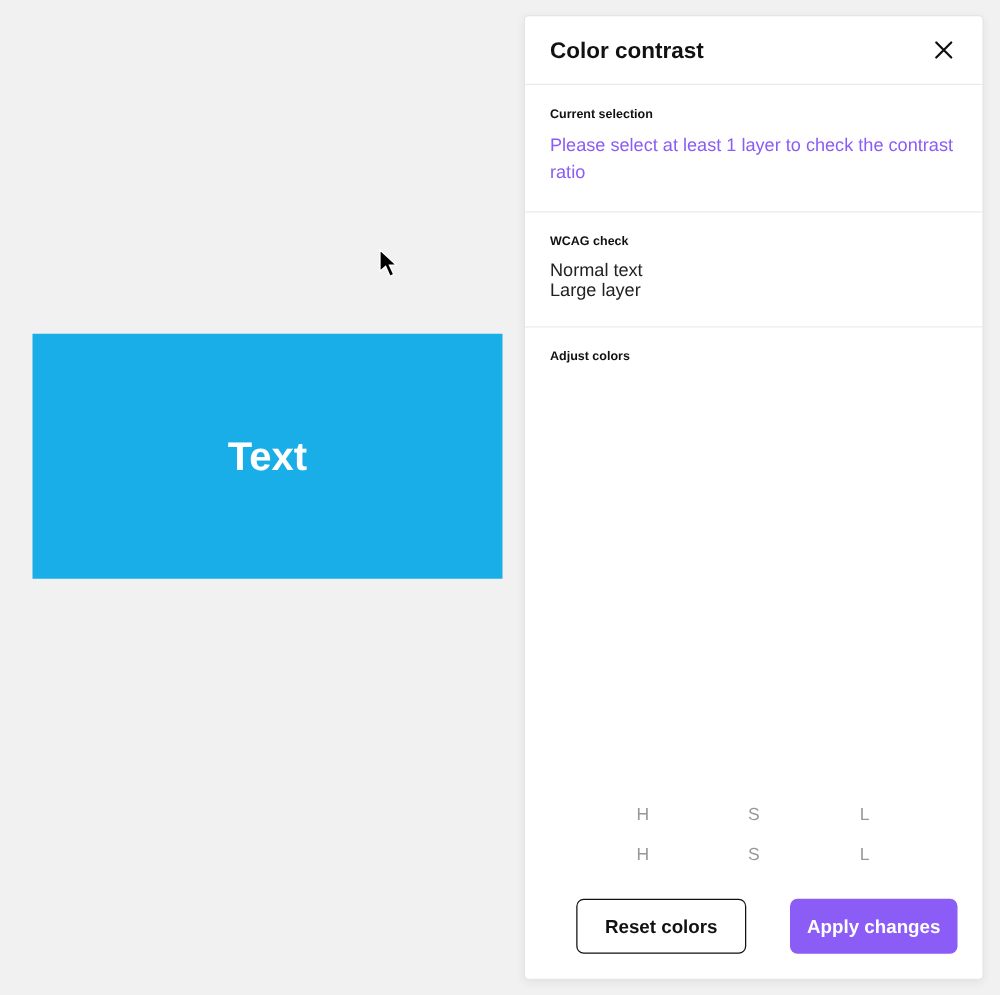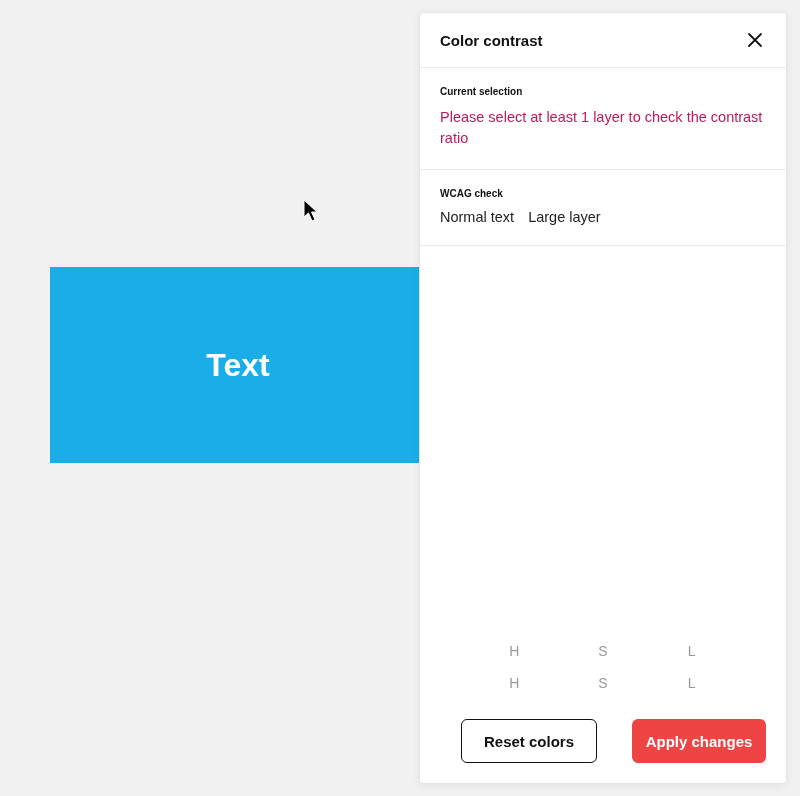--- a/index.html
+++ b/index.html
@@ -18,21 +18,20 @@
     .canvas-block {
       position: absolute;
       left: 26px;
       top: 267px;
       width: 376px;
       height: 196px;
       background: #1aaee8;
       display: flex;
       align-items: center;
       justify-content: center;
-      margin-left: 24px;
     }
     .canvas-text {
       color: #ffffff;
       font-size: 32px;
       font-weight: 700;
     }
     .cursor {
       position: absolute;
       left: 303px;
       top: 199px;
@@ -54,21 +53,21 @@
       flex-direction: column;
     }
     .panel-header {
       display: flex;
       align-items: center;
       justify-content: space-between;
       padding: 16px 20px;
       border-bottom: 1px solid #ebebeb;
     }
     .panel-title {
-      font-size: 15px;
+      font-size: 18px;
       font-weight: 700;
       color: #111;
     }
     .close-btn {
       display: flex;
       align-items: center;
       justify-content: center;
       width: 22px;
       height: 22px;
       cursor: pointer;
@@ -78,26 +77,26 @@
       border-bottom: 1px solid #ebebeb;
     }
     .section-title {
       font-size: 10px;
       font-weight: 700;
       color: #111;
       margin-bottom: 10px;
     }
     .section-desc {
       font-size: 14.5px;
-      color: #be185d;
+      color: #8b5cf6;
       line-height: 1.45;
     }
     .wcag-list {
       display: flex;
-      gap: 14px;
+      flex-direction: column;
       margin-top: 6px;
     }
     .wcag-item {
       font-size: 14.5px;
       color: #222;
     }
     .adjust-section {
       padding: 18px 20px 0 20px;
       flex: 1;
       display: flex;
@@ -138,21 +137,21 @@
       justify-content: center;
       border: none;
       margin-left: 21px;
     }
     .btn-secondary {
       background: #ffffff;
       color: #111;
       border: 1.5px solid #111;
     }
     .btn-primary {
-      background: #ef4444;
+      background: #8b5cf6;
       color: #ffffff;
     }
   </style>
 </head>
 <body>
 
 <div class="canvas-block">
   <span class="canvas-text">Text</span>
 </div>
 
@@ -179,20 +178,21 @@
 
   <div class="section">
     <div class="section-title">WCAG check</div>
     <div class="wcag-list">
       <div class="wcag-item">Normal text</div>
       <div class="wcag-item">Large layer</div>
     </div>
   </div>
 
   <div class="adjust-section">
+    <div class="section-title">Adjust colors</div>
     <div class="hsl-area">
       <div class="hsl-row">
         <div class="hsl-label">H</div>
         <div class="hsl-label">S</div>
         <div class="hsl-label">L</div>
       </div>
       <div class="hsl-row">
         <div class="hsl-label">H</div>
         <div class="hsl-label">S</div>
         <div class="hsl-label">L</div>

